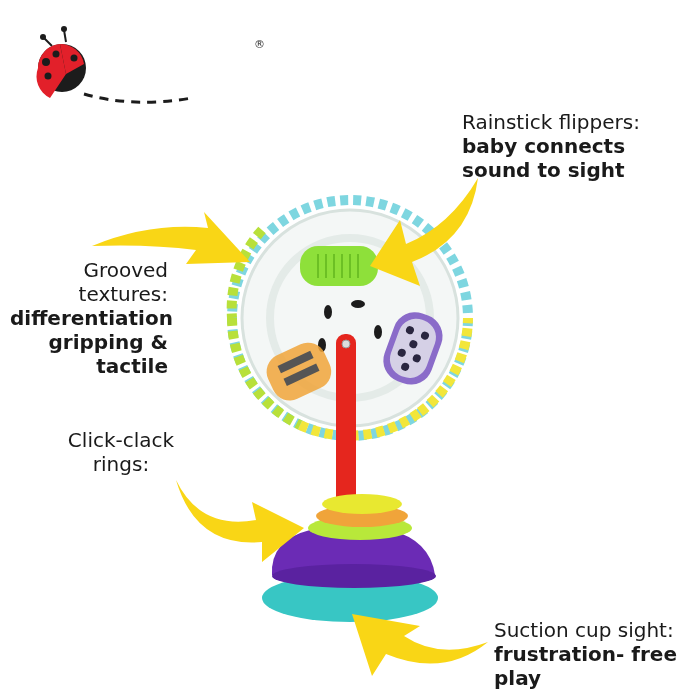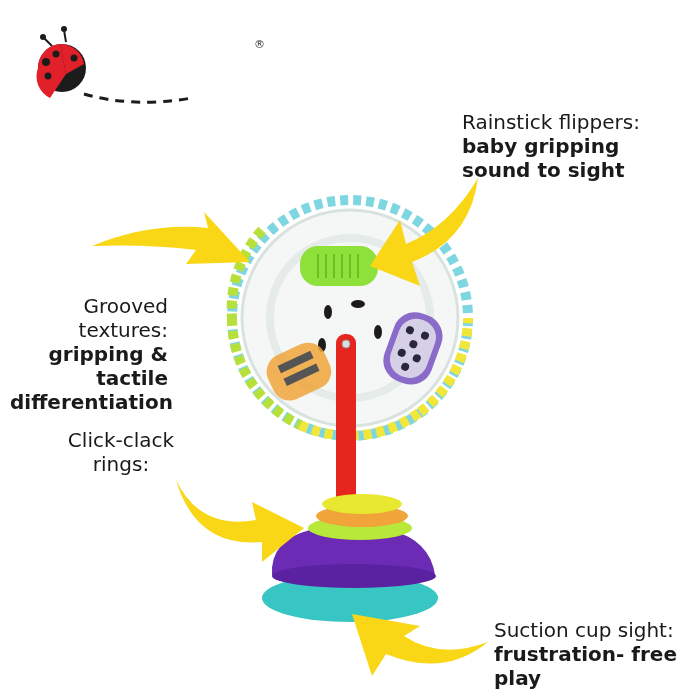--- a/index.html
+++ b/index.html
@@ -5,21 +5,21 @@
     html, body { margin: 0; padding: 0; background: #ffffff; }
     body { width: 700px; height: 700px; position: relative; overflow: hidden; font-family: "DejaVu Sans", sans-serif; color: #1a1a1a; }
     .abs { position: absolute; }
     .logo { left: 22px; top: 24px; width: 240px; height: 80px; }
     .logo-word { position: absolute; left: 66px; top: 10px; font-family: "DejaVu Sans", sans-serif; font-weight: bold; font-size: 50px; letter-spacing: -1px; color: #1c1c1c; line-height: 1; }
     .logo-reg { position: absolute; left: 232px; top: 14px; font-size: 11px; color: #333; }
     .callout { position: absolute; font-size: 20px; line-height: 24px; }
     .callout .head { font-weight: normal; display: block; }
     .callout .body { font-weight: bold; display: block; }
     .c-rain { left: 462px; top: 110px; }
-    .c-groove { left: 10px; top: 258px; text-align: right; width: 158px; margin-top: 36px; }
+    .c-groove { left: 10px; top: 258px; text-align: right; width: 158px; }
     .c-click { left: 50px; top: 428px; text-align: center; width: 142px; }
     .c-suction { left: 494px; top: 618px; }
     svg { position: absolute; left: 0; top: 0; }
   </style>
 </head>
 <body>
 
 <div class="abs logo">
   <svg width="240" height="80" viewBox="0 0 240 80">
 
@@ -114,28 +114,28 @@
     <path d="M92,246 Q150,222 208,228 L204,212 L250,262 L186,264 L196,250 Q150,244 92,246 Z"></path>
 
     <path d="M176,480 Q200,530 256,520 L252,502 L304,528 L262,562 L262,542 Q196,548 176,480 Z"></path>
 
     <path d="M488,642 Q440,660 404,636 L420,626 L352,614 L372,676 L386,654 Q444,678 488,642 Z"></path>
   </g>
 </svg>
 
 <div class="callout c-rain">
   <span class="head">Rainstick flippers:</span>
-  <span class="body">baby gripping</span>
+  <span class="body">baby connects</span>
   <span class="body">sound to sight</span>
 </div>
 
 <div class="callout c-groove">
   <span class="head">Grooved textures:</span>
+  <span class="body">differentiation</span>
   <span class="body">gripping &amp; tactile</span>
-  <span class="body">differentiation</span>
 </div>
 
 <div class="callout c-click">
   <span class="head">Click-clack rings:</span>
 </div>
 
 <div class="callout c-suction">
   <span class="head">Suction cup sight:</span>
   <span class="body">frustration- free play</span>
 </div>

